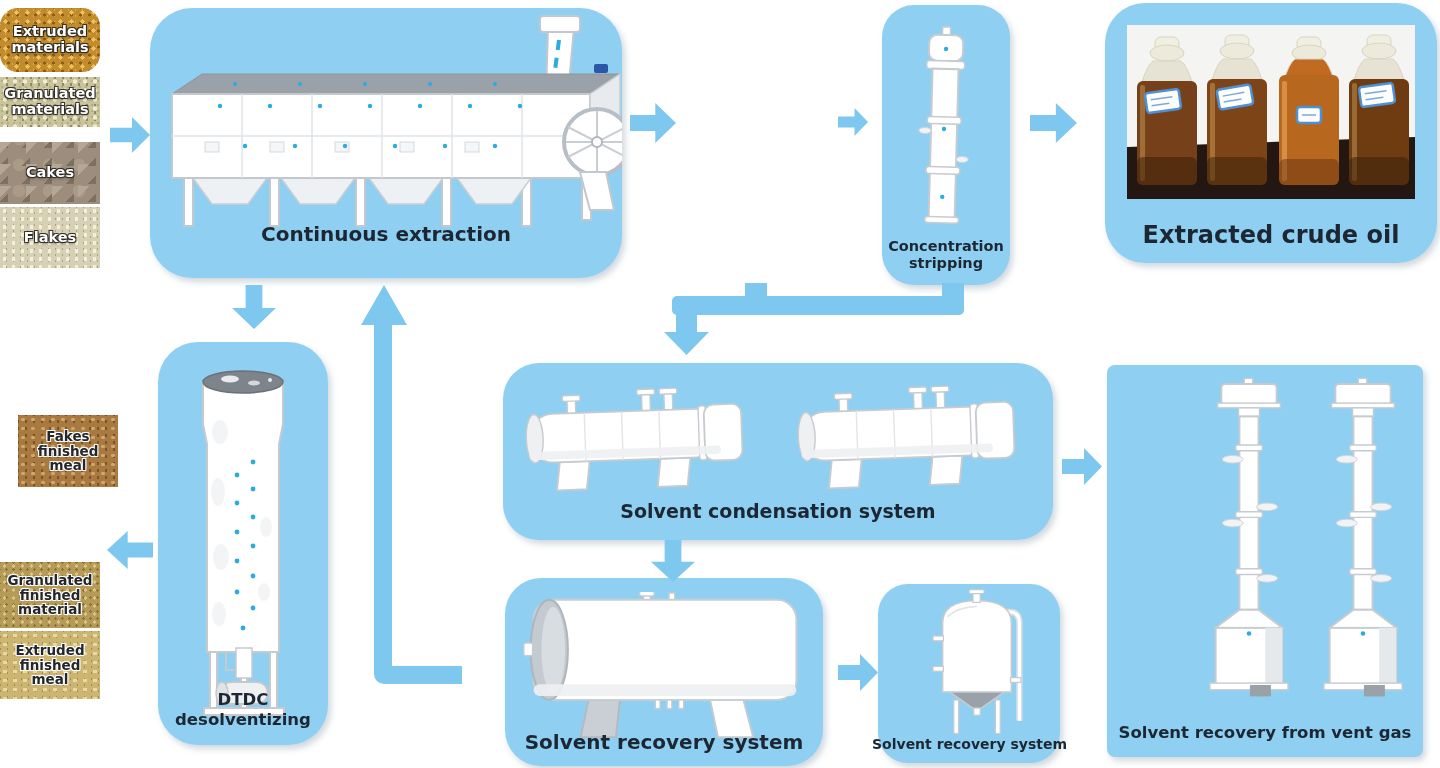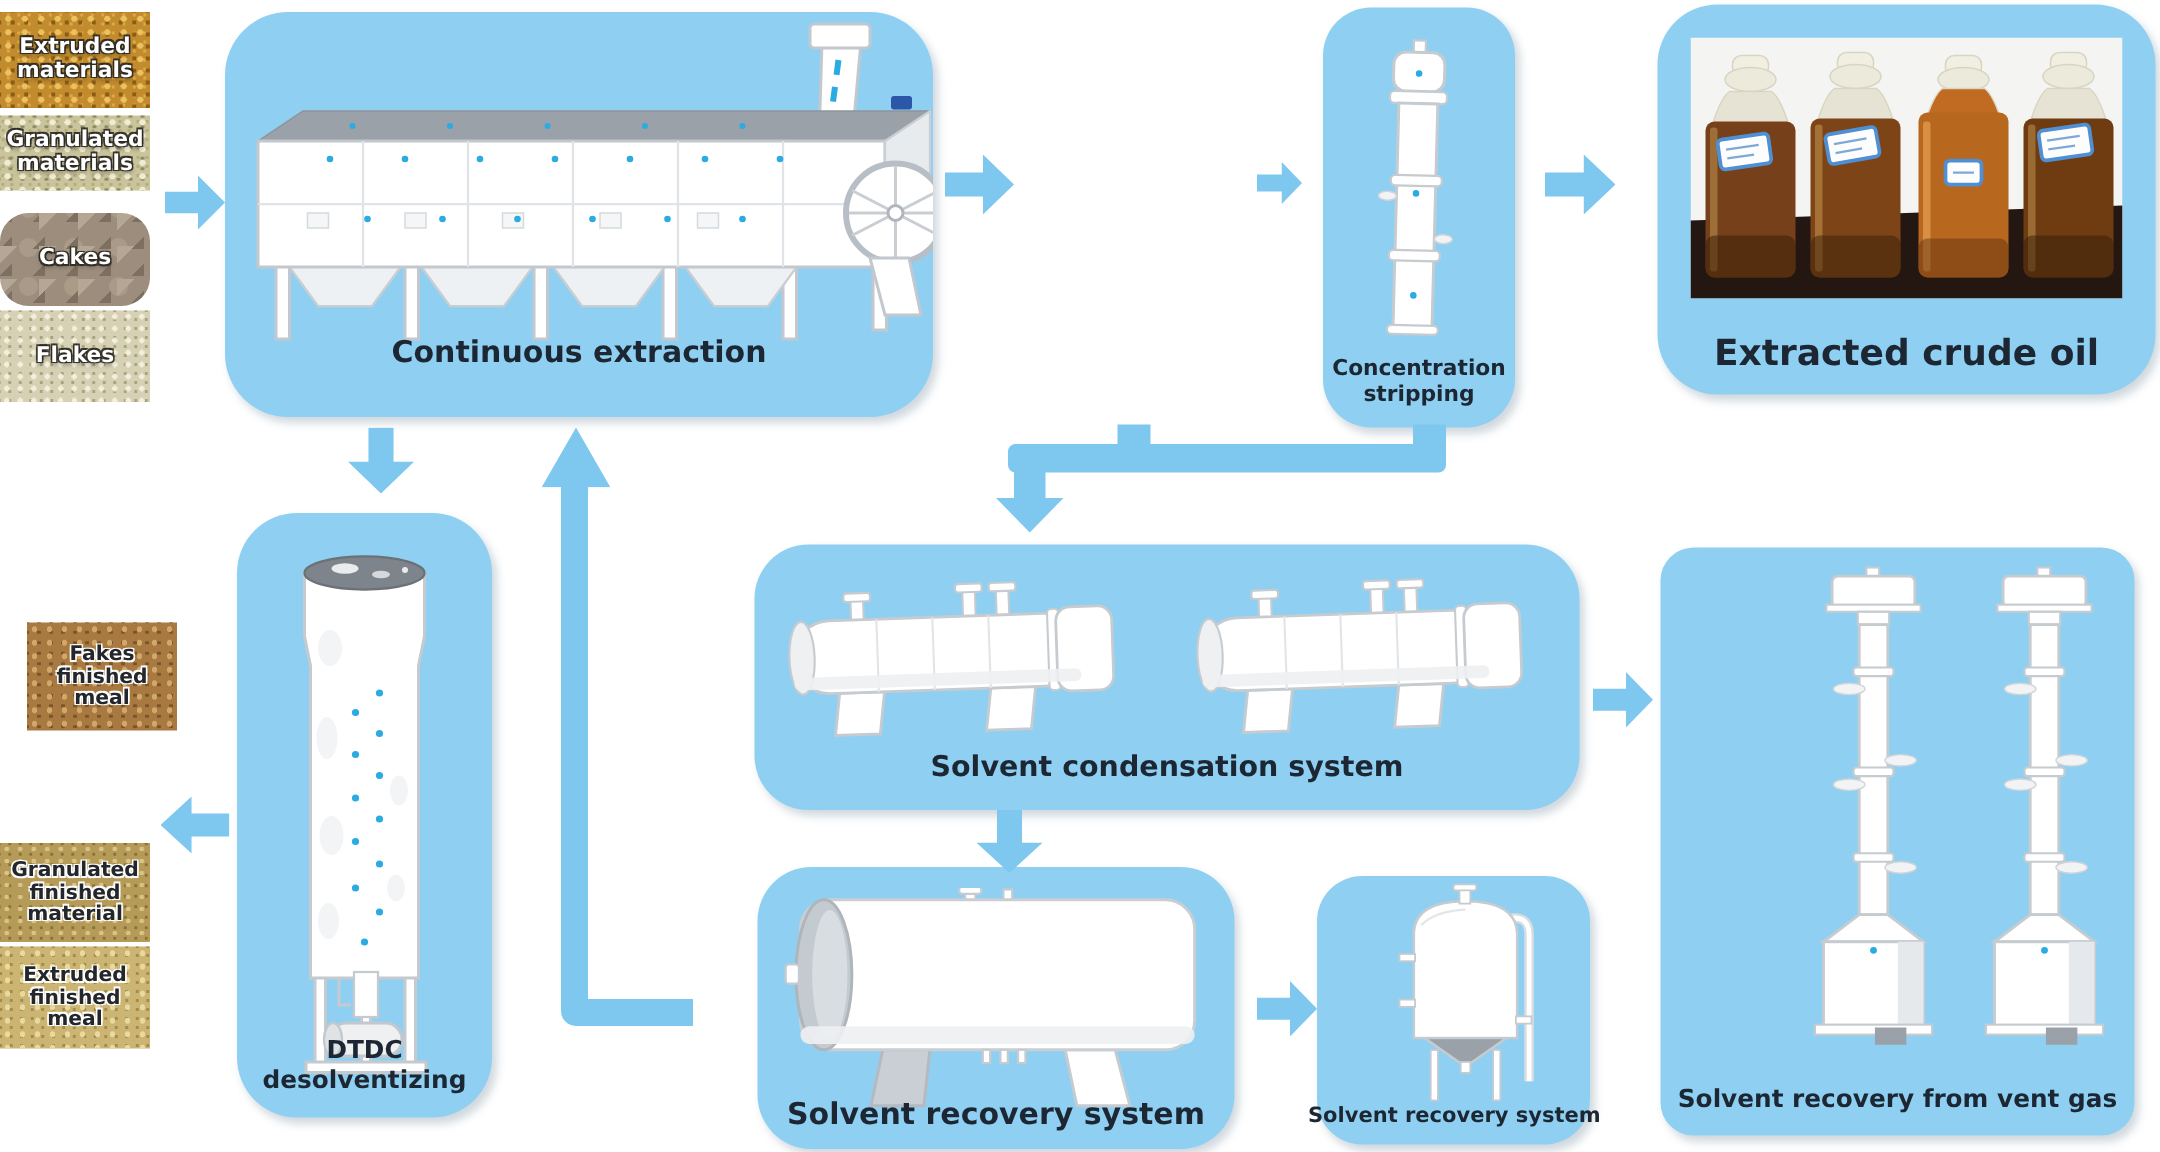--- a/index.html
+++ b/index.html
@@ -28,21 +28,21 @@
   .tri-up  {clip-path:polygon(50% 0,100% 100%,0 100%);}
   .tri-down{clip-path:polygon(0 0,100% 0,50% 100%);}
   .nowrap{white-space:nowrap;}
   svg{position:absolute;display:block;}
 
   
   #ti-extruded{background-color:#c18b2e;background-image:
     radial-gradient(circle,#ecc25e 28%,transparent 30%),
     radial-gradient(circle,#8a5c14 24%,transparent 26%),
     radial-gradient(circle,#e0a844 20%,transparent 22%);
-    background-size:11px 9px,9px 8px,7px 6px;background-position:0 0,4px 3px,2px 5px;}
+    background-size:11px 9px,9px 8px,7px 6px;background-position:0 0,4px 3px,2px 5px;border-radius:18px;}
   #ti-granulated{background-color:#c9c49c;background-image:
     radial-gradient(circle,#f0ecd2 30%,transparent 32%),
     radial-gradient(circle,#8e8a62 22%,transparent 24%),
     radial-gradient(circle,#b4ae7f 24%,transparent 26%);
     background-size:10px 9px,8px 7px,6px 6px;background-position:0 0,3px 4px,5px 1px;}
   #ti-cakes{background-color:#9c8d7d;background-image:
     linear-gradient(135deg,#b5a795 25%,transparent 25%),
     linear-gradient(315deg,#7e7060 20%,transparent 20%),
     radial-gradient(circle,#aa9b89 30%,transparent 33%);
     background-size:26px 22px,22px 18px,30px 26px;background-position:0 0,8px 6px,4px 10px;}
@@ -71,21 +71,21 @@
 <body>
 
 <div class="stage">
 
   <div class="tile" id="ti-extruded" style="top:8px;height:64px;">
     <span class="tl-light">Extruded materials</span>
   </div>
   <div class="tile" id="ti-granulated" style="top:77px;height:50px;">
     <span class="tl-light">Granulated materials</span>
   </div>
-  <div class="tile" id="ti-cakes" style="top:142px;height:62px;border-radius:19px;">
+  <div class="tile" id="ti-cakes" style="top:142px;height:62px;">
     <span class="tl-light">Cakes</span>
   </div>
   <div class="tile" id="ti-flakes" style="top:207px;height:61px;">
     <span class="tl-light">Flakes</span>
   </div>
 
   <div class="tile" id="to-fakes" style="top:415px;height:72px;margin-left:18px;">
     <span class="tl-dark">Fakes finished meal</span>
   </div>
   <div class="tile" id="to-granulated" style="top:562px;height:66px;">
@@ -375,21 +375,21 @@
       <path d="M58 36 Q70 24 95 23" fill="none" stroke="#e4e7ea" stroke-width="2"></path>
       <rect x="90" y="6" width="9" height="12" fill="#ffffff" stroke="#c6cbd0" stroke-width="1.5"></rect>
       <rect x="85" y="2" width="19" height="5" rx="2" fill="#ffffff" stroke="#c6cbd0" stroke-width="1.5"></rect>
       <rect x="40" y="60" width="13" height="6" fill="#ffffff" stroke="#c6cbd0" stroke-width="1.5"></rect>
       <rect x="40" y="98" width="13" height="6" fill="#ffffff" stroke="#c6cbd0" stroke-width="1.5"></rect>
       <rect x="137" y="112" width="13" height="6" fill="#ffffff" stroke="#c6cbd0" stroke-width="1.5"></rect>
     </svg>
     <div class="plabel nowrap" style="top:152px;left:-6px;right:-6px;font-size:14px;">Solvent recovery system</div>
   </div>
 
-  <div class="panel" style="left:1107px;top:365px;width:316px;height:392px;border-radius:22px;">
+  <div class="panel" style="left:1107px;top:365px;width:316px;height:392px;border-radius:8px;">
     <svg viewBox="0 0 126 350" style="left:82px;top:12px;width:120px;height:336px;">
       <rect x="58" y="0" width="9" height="8" fill="#ffffff" stroke="#c6cbd0" stroke-width="1.5"></rect>
       <rect x="34" y="6" width="58" height="22" rx="4" fill="#ffffff" stroke="#c6cbd0" stroke-width="2"></rect>
       <rect x="30" y="26" width="66" height="5" fill="#ffffff" stroke="#c6cbd0" stroke-width="1.5"></rect>
       <rect x="52" y="31" width="22" height="9" fill="#ffffff" stroke="#c6cbd0" stroke-width="1.5"></rect>
       <rect x="53" y="40" width="20" height="203" fill="#ffffff" stroke="#c6cbd0" stroke-width="2"></rect>
       <g fill="#ffffff" stroke="#c6cbd0" stroke-width="1.5">
         <rect x="49" y="70" width="28" height="6" rx="2"></rect>
           <rect x="49" y="140" width="28" height="6" rx="2"></rect>
         <rect x="49" y="200" width="28" height="6" rx="2"></rect>

